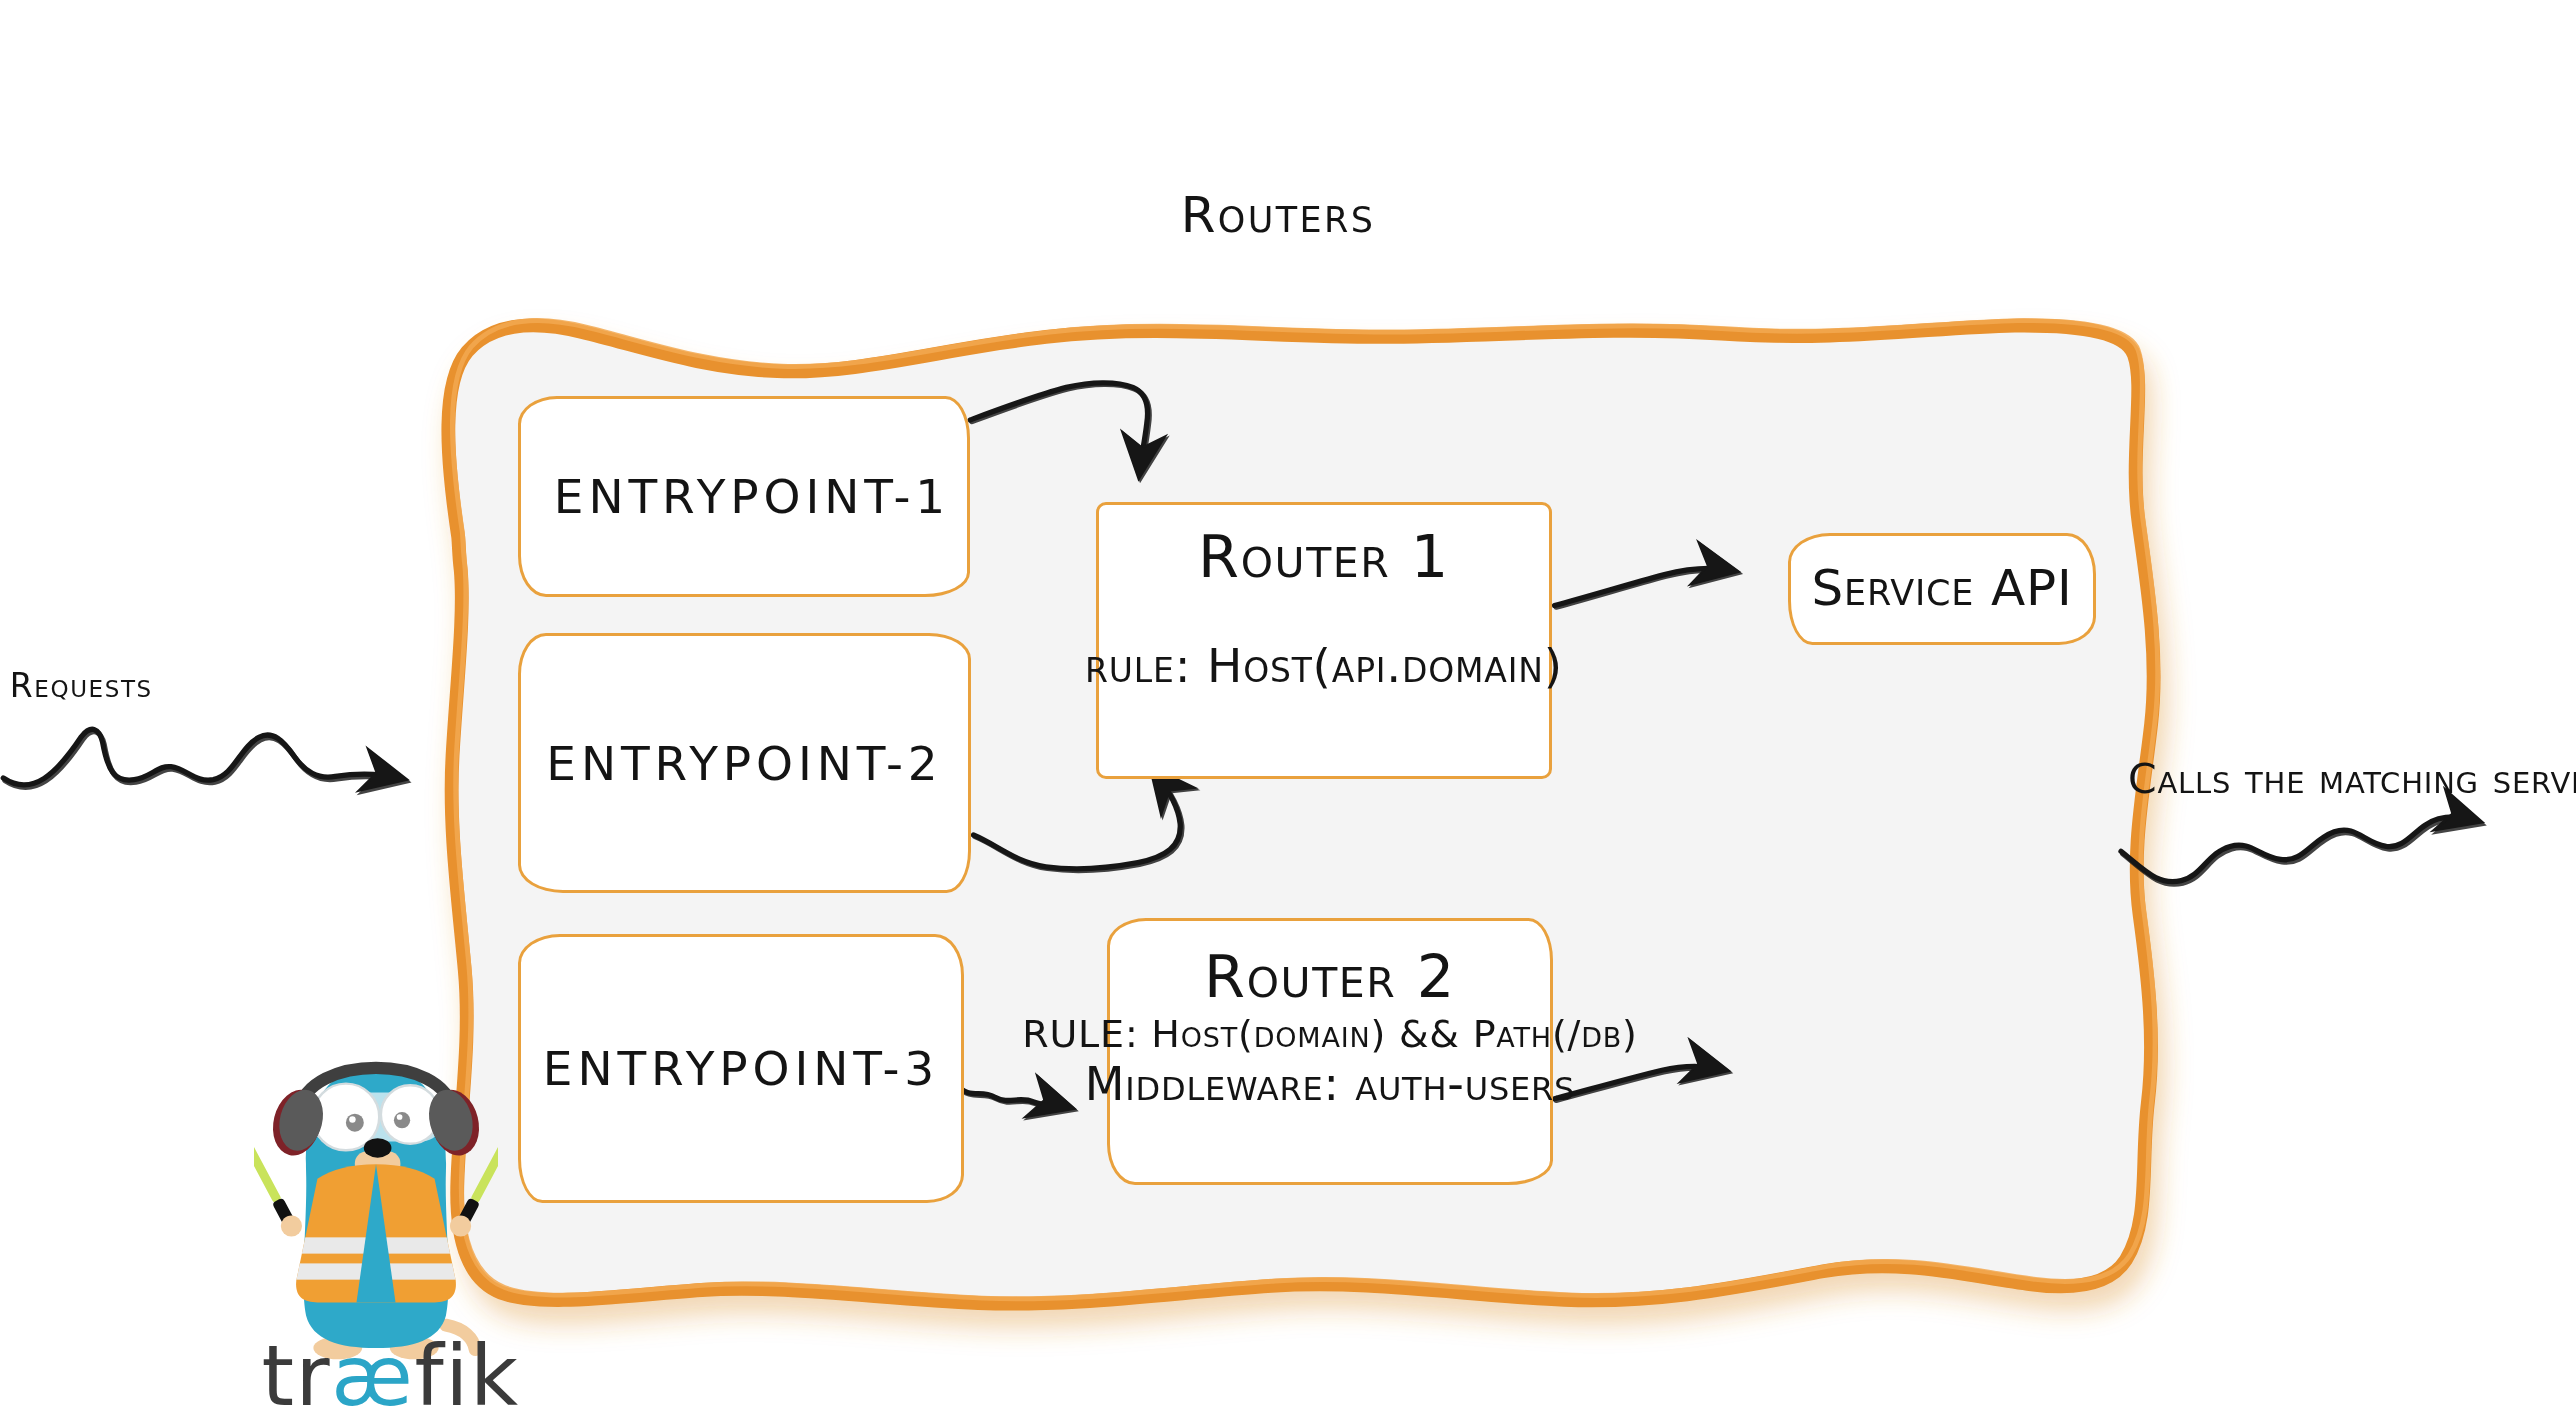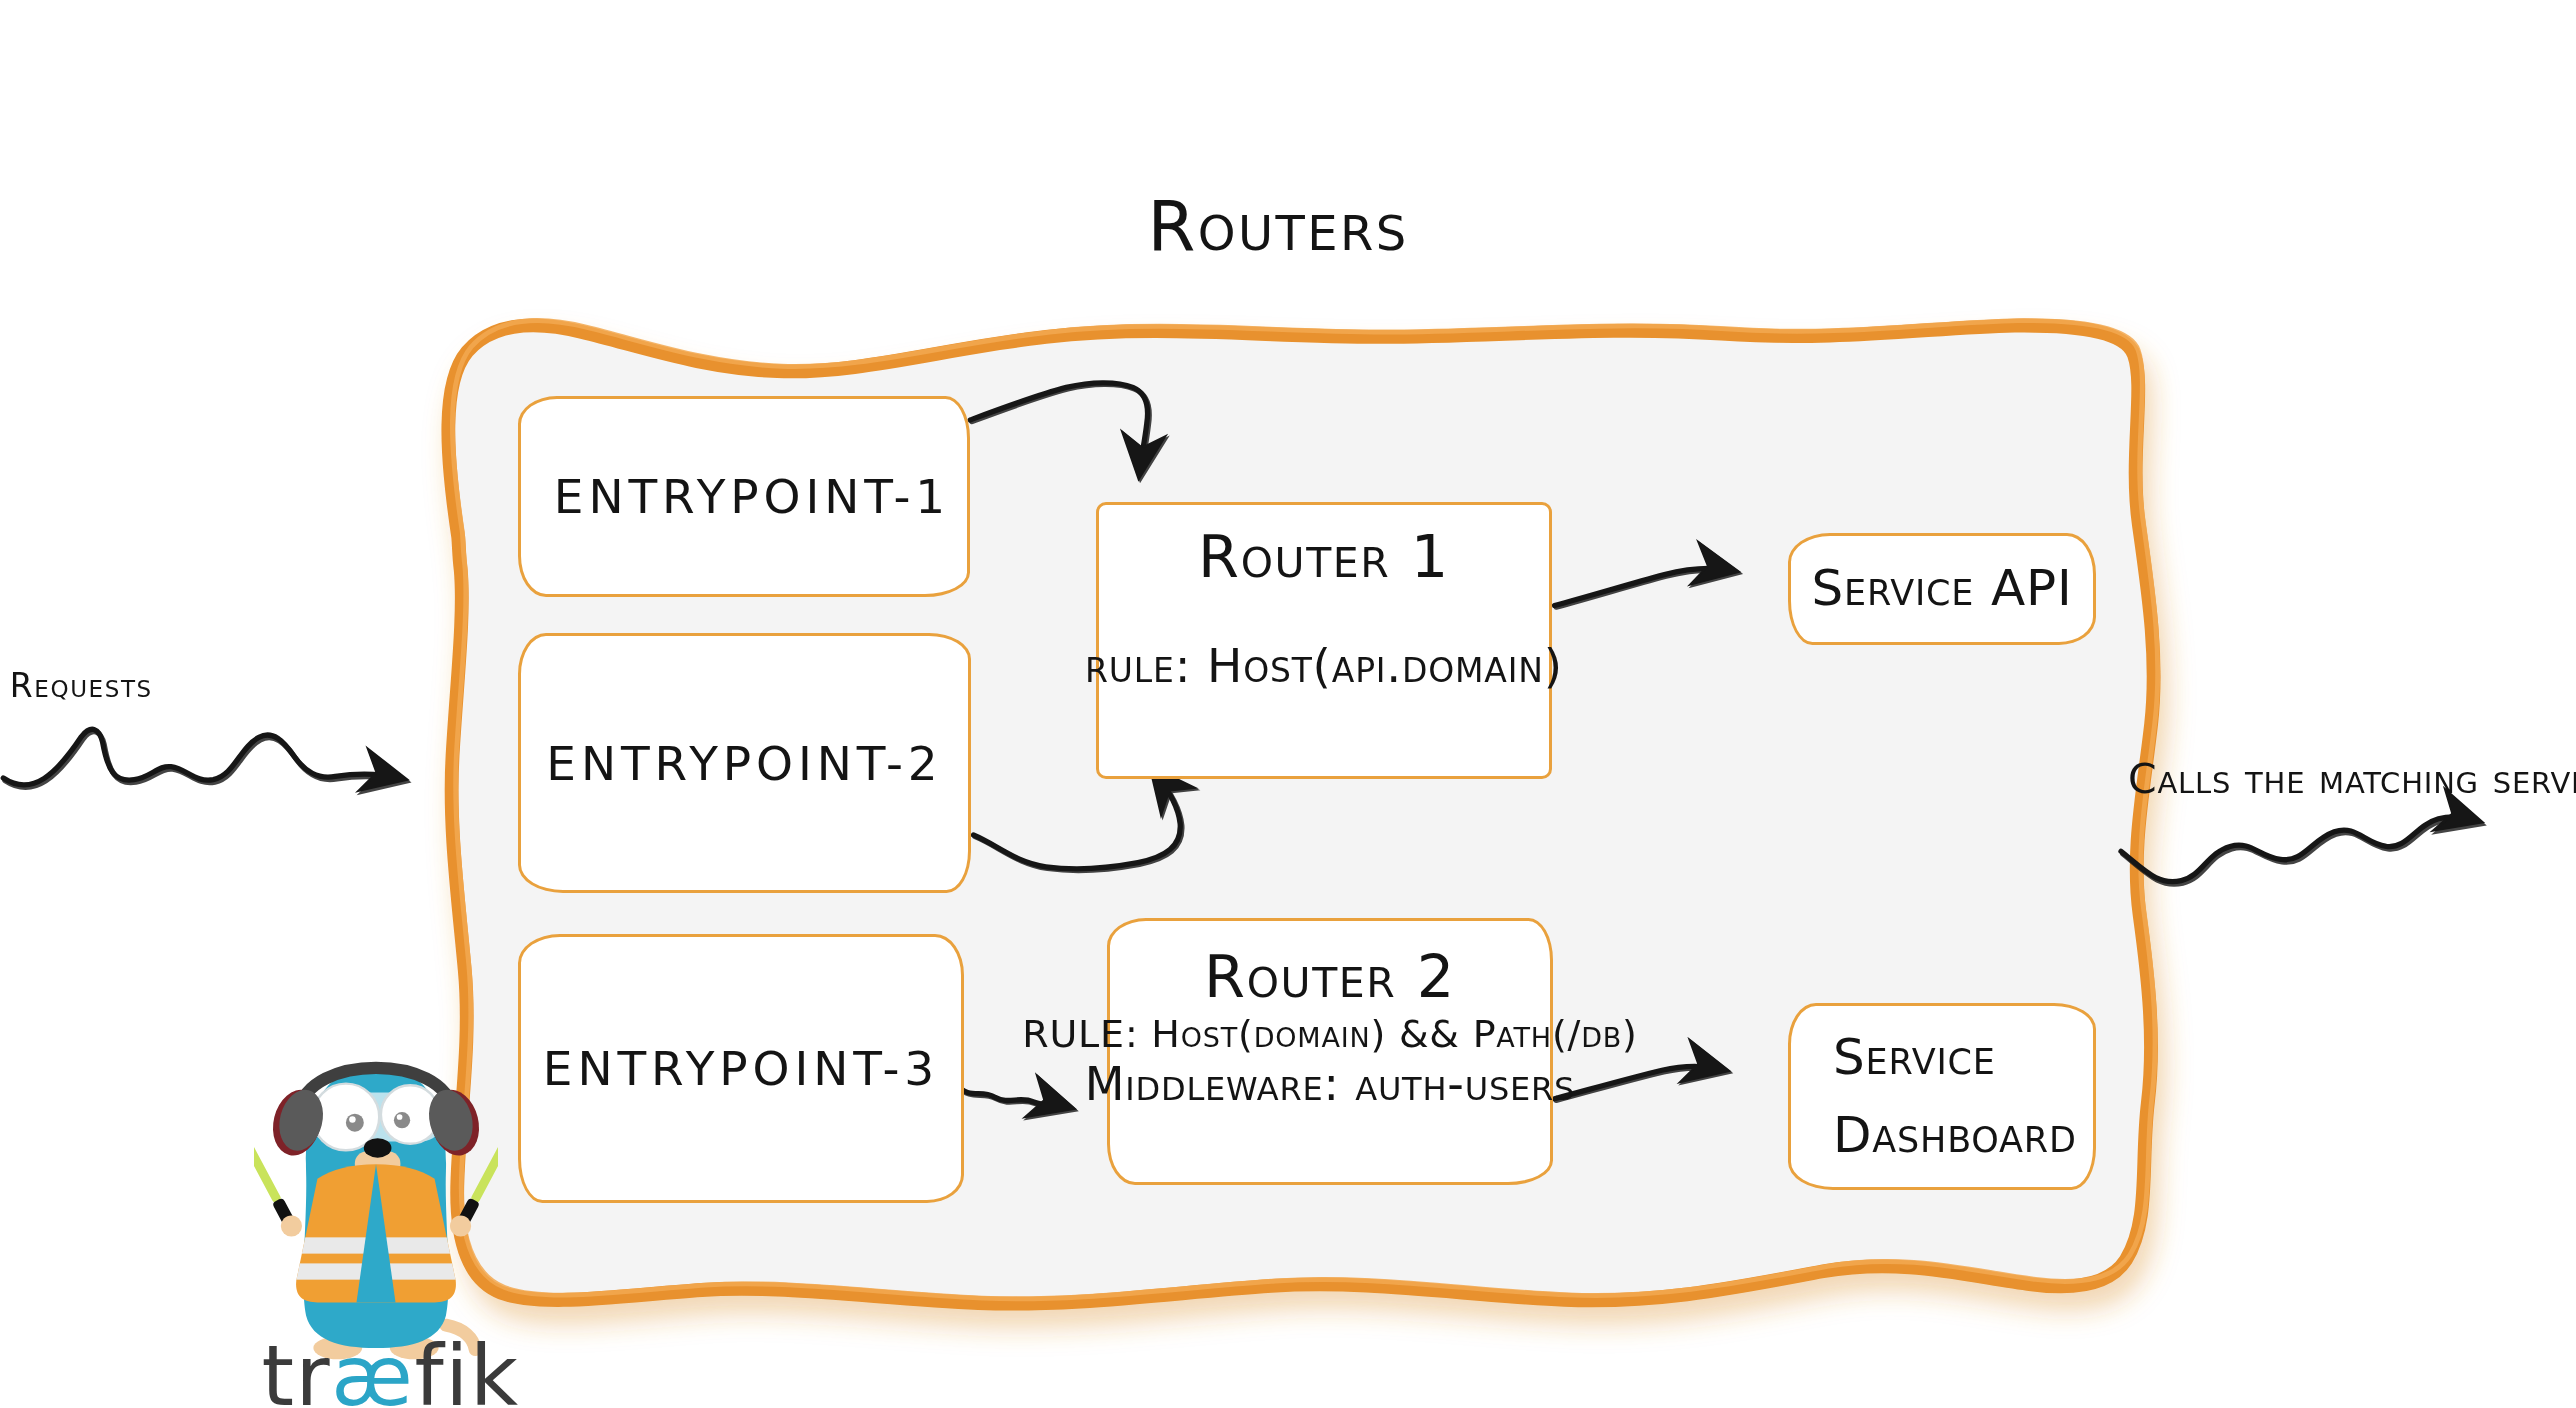--- a/index.html
+++ b/index.html
@@ -33,21 +33,21 @@
   .bx3{border-radius:42px 29px 37px 24.4px / 29px 41px 28px 44px;}
 
   .ep-label{font-size:47px;letter-spacing:4.9px;text-transform:uppercase;white-space:nowrap;}
   .router-title{font-variant:small-caps;font-size:59px;letter-spacing:1.6px;white-space:nowrap;}
   .router-rule{font-variant:small-caps;font-size:47px;letter-spacing:0.8px;white-space:nowrap;}
   .router-rule-sm{font-variant:small-caps;font-size:38px;letter-spacing:0.8px;white-space:nowrap;}
   .router-mw{font-variant:small-caps;font-size:46px;letter-spacing:0.8px;white-space:nowrap;}
   .svc-label{font-variant:small-caps;font-size:50px;letter-spacing:0.8px;text-align:center;line-height:1.55;}
 
   .page-title{position:absolute;left:1050px;top:186px;width:456px;text-align:center;
-              font-variant:small-caps;font-size:69px;letter-spacing:2.4px;}
+              font-variant:small-caps;font-size:50px;letter-spacing:2.4px;}
   .requests-label{position:absolute;left:9.8px;top:666px;font-variant:small-caps;
                   font-size:33px;letter-spacing:1.6px;white-space:nowrap;}
   .calls-label{position:absolute;left:2128px;top:755px;font-variant:small-caps;
                font-size:41px;letter-spacing:0.8px;white-space:nowrap;}
 
   .gopher{position:absolute;left:254px;top:1016px;width:244px;height:350px;}
   .wordmark{position:absolute;left:240px;top:1328px;width:301px;text-align:center;
             font-size:83px;letter-spacing:1.6px;white-space:nowrap;color:#3B3B3B;}
   .wordmark .ae{color:var(--traefik_blue);}
 </style>
@@ -144,23 +144,20 @@
   </div>
   <div class="box bx1" style="left:1107px;top:918px;width:446px;height:267px;justify-content:flex-start;padding-top:21px;gap:1px;">
     <div class="router-title">Router 2</div>
     <div class="router-rule-sm">RULE: Host(domain) &amp;&amp; Path(/db)</div>
     <div class="router-mw">Middleware: auth-users</div>
   </div>
 
   <div class="box bx3" style="left:1788px;top:533px;width:308px;height:112px;">
     <div class="svc-label">Service API</div>
   </div>
-  <div class="box bx2" style="left:1788px;top:1003px;width:308px;height:187px;align-items:flex-start;padding-left:42px;">
-    <div class="svc-label" style="text-align:left;width:163px;">Service Dashboard</div>
-  </div>
 
   <svg class="gopher" viewBox="0 0 300 430">
 
     <path d="M 236,380 C 258,384 270,396 272,410" stroke="#F2CC9E" stroke-width="16" fill="none" stroke-linecap="round"></path>
 
     <ellipse cx="103" cy="408" rx="30" ry="14" fill="#F2CC9E"></ellipse>
     <ellipse cx="197" cy="408" rx="30" ry="14" fill="#F2CC9E"></ellipse>
 
     <path d="M 150,62 C 216,62 238,118 236,190 C 234,250 244,330 236,368 C 228,398 196,408 150,408
              C 104,408 72,398 64,368 C 56,330 66,250 64,190 C 62,118 84,62 150,62 Z" fill="#2EA9C9"></path>

